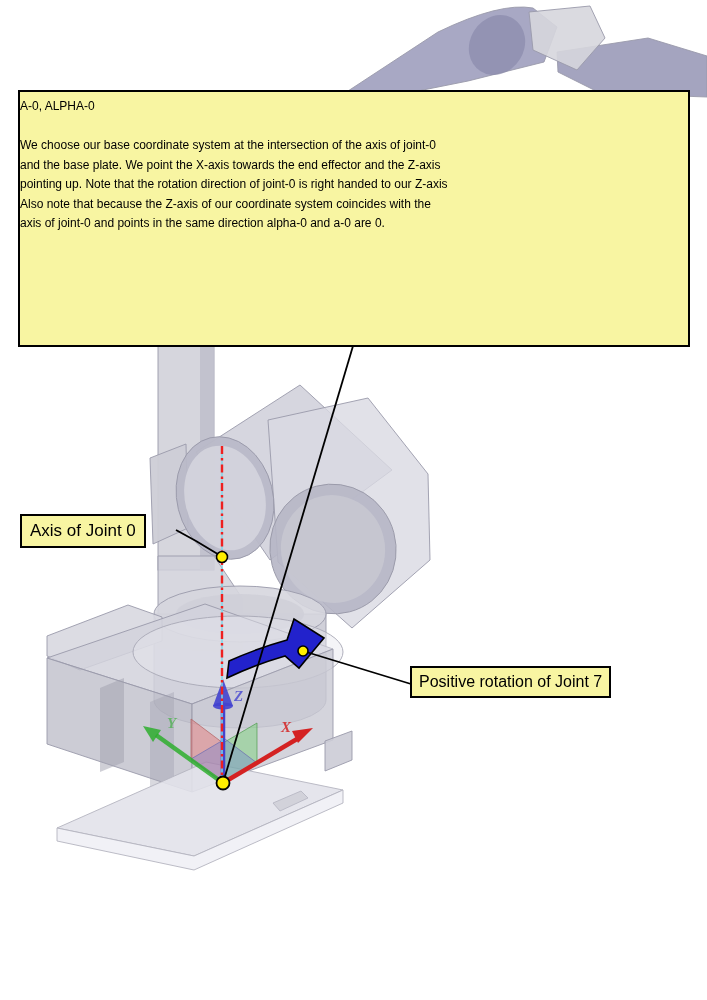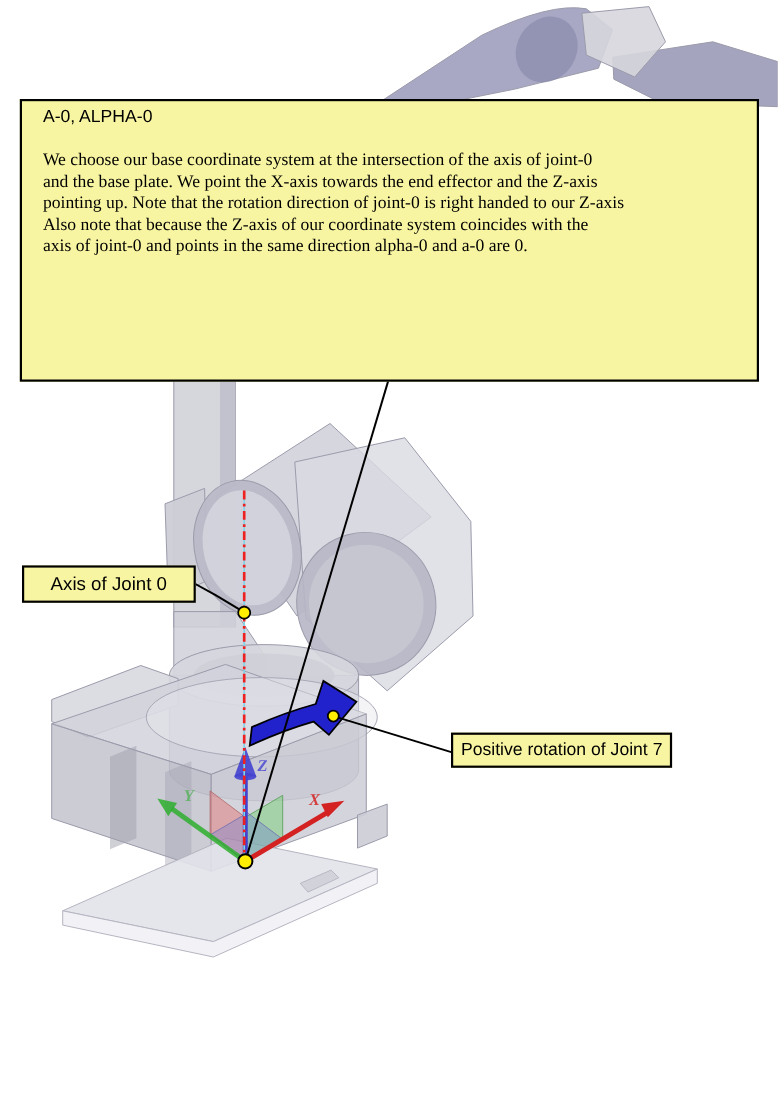--- a/index.html
+++ b/index.html
@@ -5,32 +5,32 @@
   html,body{margin:0;padding:0;}
   body{
     width:707px;height:1000px;position:relative;background:#ffffff;
     font-family:"Liberation Sans",sans-serif;overflow:hidden;
   }
   #scene{position:absolute;left:0;top:0;width:707px;height:1000px;}
   .cadedge{stroke:#9a9aaa;stroke-width:0.9;}
   .note-box{
     position:absolute;left:18px;top:90px;width:672px;height:257px;
     background:#f8f5a2;border:2px solid #000;box-sizing:border-box;
-    padding:5px 19px;color:#000;
-    font-size:16px;line-height:19.5px;
+    padding:5px 0;color:#000;
+    font-size:12px;line-height:19.5px;
   }
   .note-title{margin:0 0 19.5px 0;}
-  .note-body{white-space:pre-line;margin:0 0 19.5px 0;font-family:Liberation Serif, serif;}
+  .note-body{white-space:pre-line;margin:0 0 19.5px 0;}
   .note-set-label{margin:0;}
   .note-commands{white-space:pre-line;margin:0;}
   .callout-label{
     position:absolute;background:#f8f5a2;border:2px solid #000;
     box-sizing:border-box;color:#000;white-space:nowrap;
   }
-  .axis-callout{left:20px;top:514px;height:34px;font-size:17px;line-height:29px;padding:0 24px;}
+  .axis-callout{left:20px;top:514px;height:34px;font-size:17px;line-height:29px;padding:0 8px;}
   .rotation-callout{left:410px;top:666px;height:32px;font-size:16px;line-height:27px;padding:0 7px;}
   .axis-text{font-style:italic;font-weight:bold;font-size:15px;font-family:"Liberation Serif",serif;}
 </style>
 </head>
 <body>
 
 <svg id="scene" viewBox="0 0 707 1000">
 
   <g>
 

